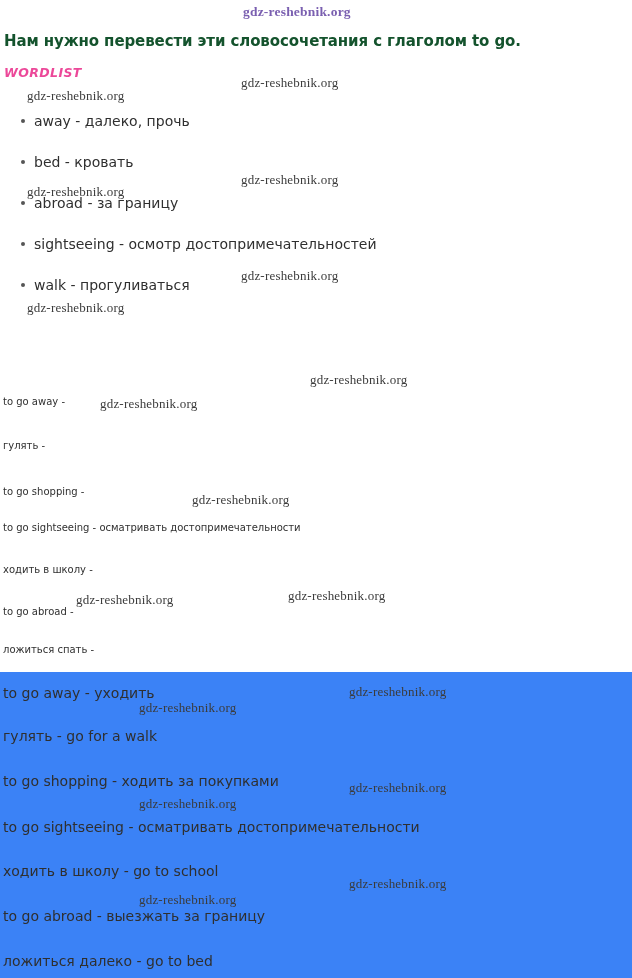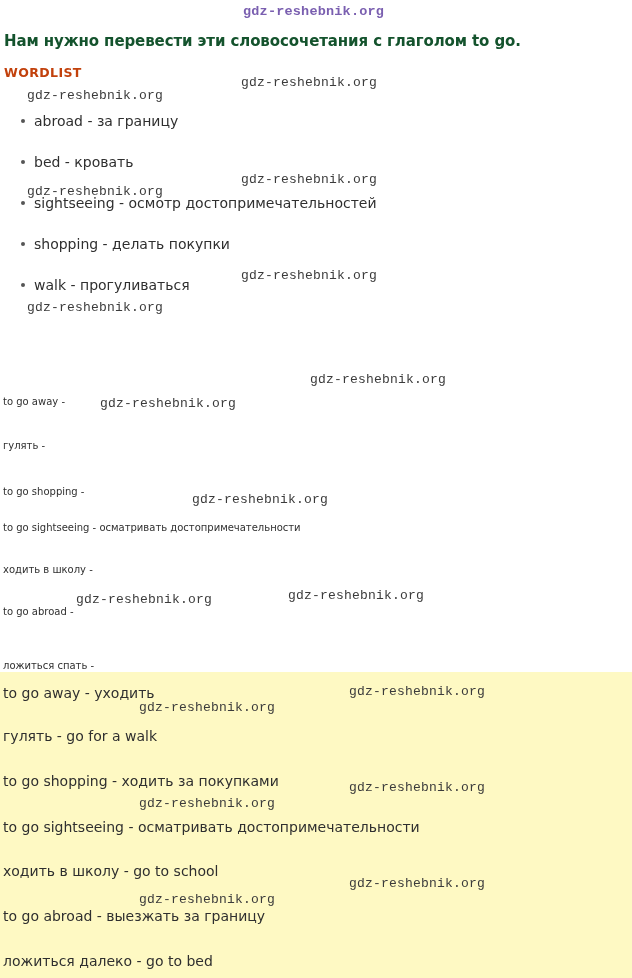--- a/index.html
+++ b/index.html
@@ -16,21 +16,21 @@
     overflow: hidden;
   }
   .page {
     position: relative;
     width: 632px;
     height: 978px;
   }
 
   .watermark {
     position: absolute;
-    font-family: Liberation Mono, monospace;
+    font-family: Liberation Serif, serif;
     font-size: 13px;
     color: #3b3b3b;
     white-space: nowrap;
     letter-spacing: 0.2px;
   }
   .watermark.top {
     color: #7a5fb0;
     font-weight: bold;
     font-size: 13.5px;
   }
@@ -45,21 +45,22 @@
     letter-spacing: -0.1px;
   }
 
   .wordlist-title {
     position: absolute;
     left: 4px;
     top: 65px;
     font-size: 12.5px;
     font-weight: bold;
     letter-spacing: 0.4px;
-    color: #c2410c;
+    color: #ec4899;
+    font-style: italic;
   }
 
   .wordlist {
     position: absolute;
     left: 4px;
     top: 112px;
     width: 560px;
     margin: 0;
     padding: 0;
     list-style: none;
@@ -96,55 +97,55 @@
     color: #2f2f2f;
     white-space: nowrap;
   }
 
   .green-block {
     position: absolute;
     left: 0;
     top: 672px;
     width: 632px;
     height: 306px;
-    background: #fef9c3;
+    background: #3b82f6;
   }
   .green-block .ans {
     position: absolute;
     left: 3px;
     font-size: 14px;
     color: #2f2f2f;
     white-space: nowrap;
   }
 </style>
 </head>
 <body>
 
 <div class="page">
 
   <div class="task-line">Нам нужно перевести эти словосочетания с глаголом to go.</div>
 
   <div class="wordlist-title">WORDLIST</div>
 
   <ul class="wordlist">
+    <li>away - далеко, прочь</li>
+    <li>bed - кровать</li>
     <li>abroad - за границу</li>
-    <li>bed - кровать</li>
     <li>sightseeing - осмотр достопримечательностей</li>
-    <li>shopping - делать покупки</li>
     <li>walk - прогуливаться</li>
   </ul>
 
   <div class="answers-top">
     <div class="ans" style="top:0px">to go away -</div>
     <div class="ans" style="top:44px">гулять -</div>
     <div class="ans" style="top:90px">to go shopping -</div>
     <div class="ans" style="top:126px">to go sightseeing - осматривать достопримечательности</div>
     <div class="ans" style="top:168px">ходить в школу -</div>
     <div class="ans" style="top:210px">to go abroad -</div>
-    <div class="ans" style="top:264px">ложиться спать -</div>
+    <div class="ans" style="top:248px">ложиться спать -</div>
   </div>
 
   <div class="green-block">
     <div class="ans" style="top:13px">to go away - уходить</div>
     <div class="ans" style="top:56px">гулять - go for a walk</div>
     <div class="ans" style="top:101px">to go shopping - ходить за покупками</div>
     <div class="ans" style="top:147px">to go sightseeing - осматривать достопримечательности</div>
     <div class="ans" style="top:191px">ходить в школу - go to school</div>
     <div class="ans" style="top:236px">to go abroad - выезжать за границу</div>
     <div class="ans" style="top:281px">ложиться далеко - go to bed</div>

